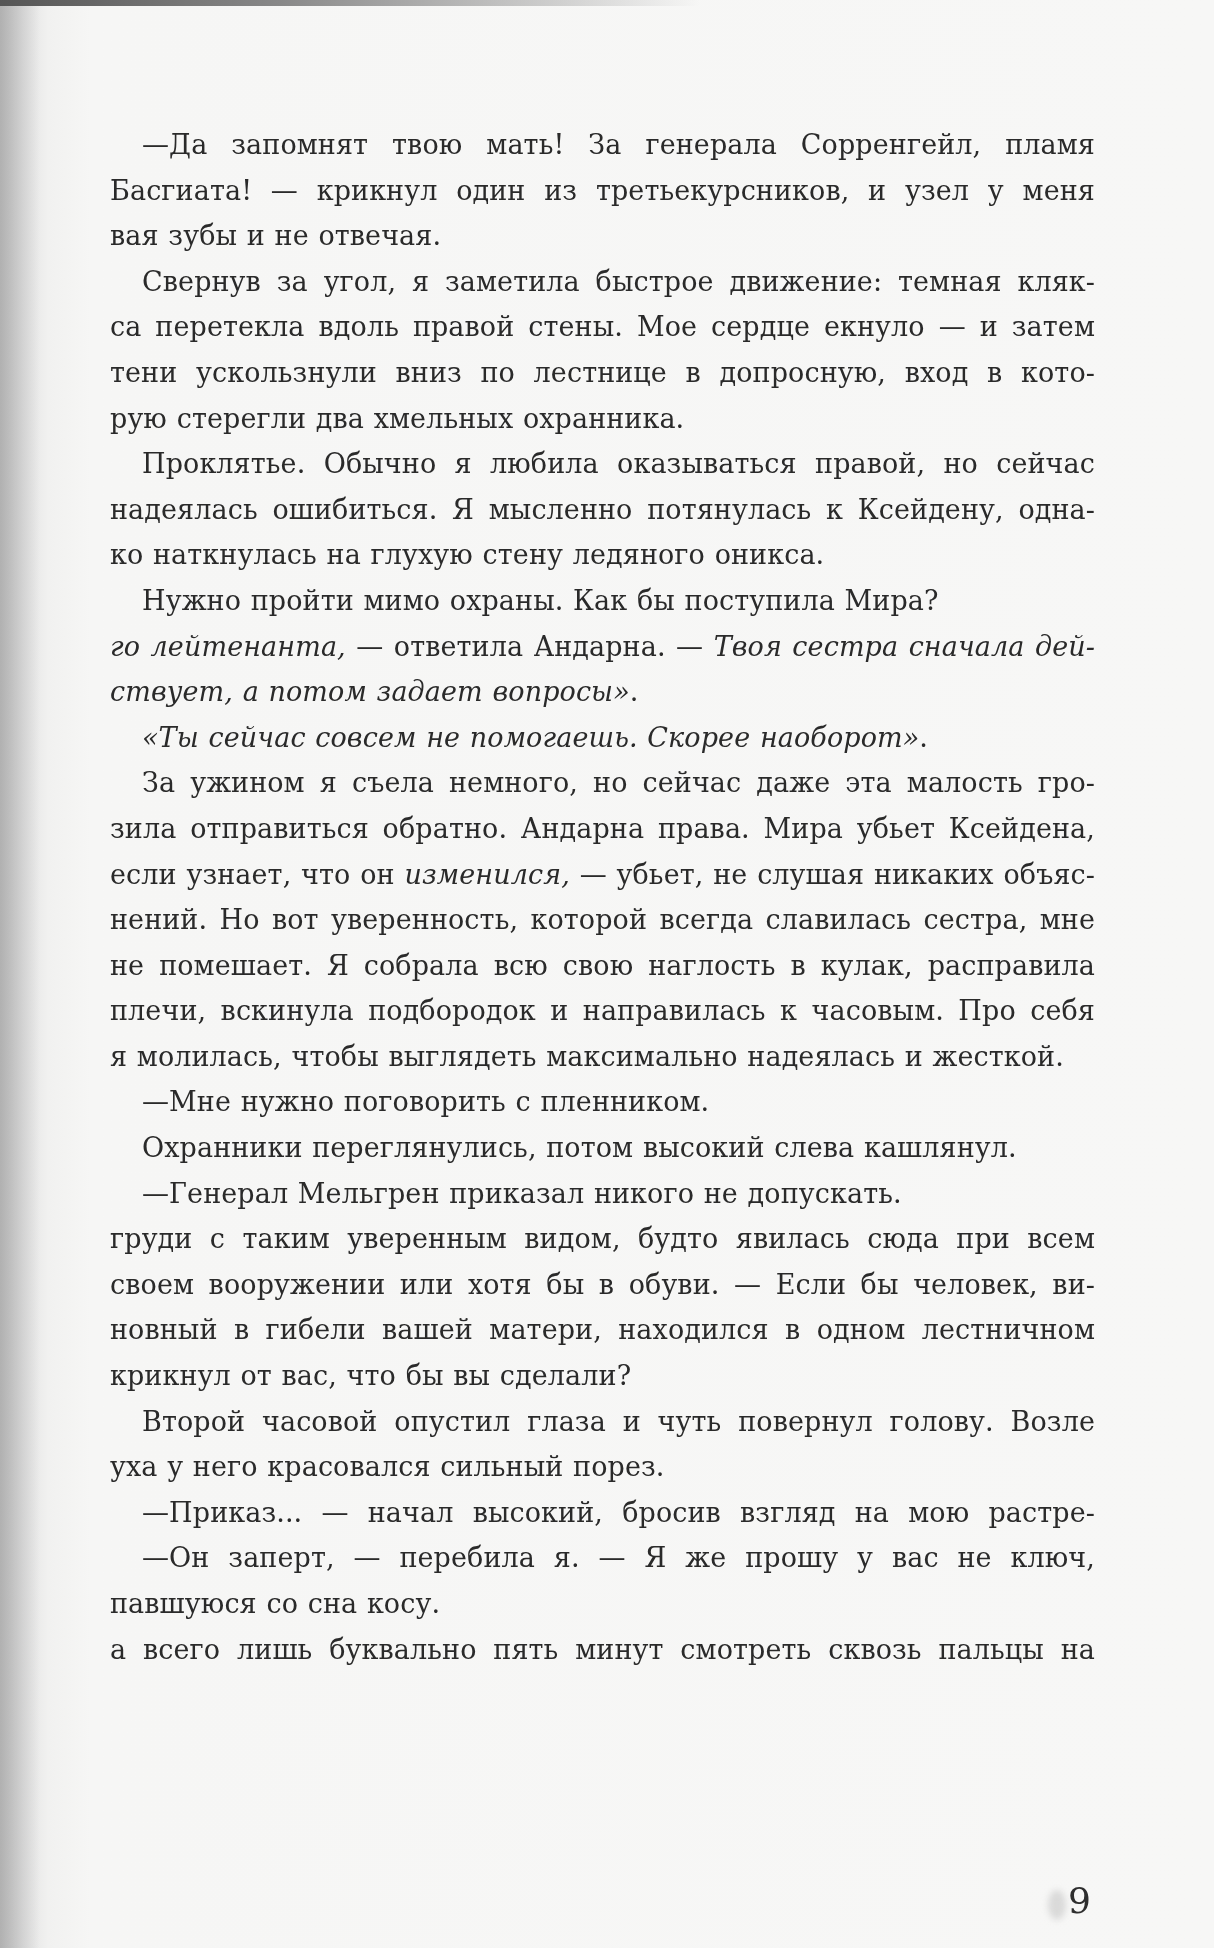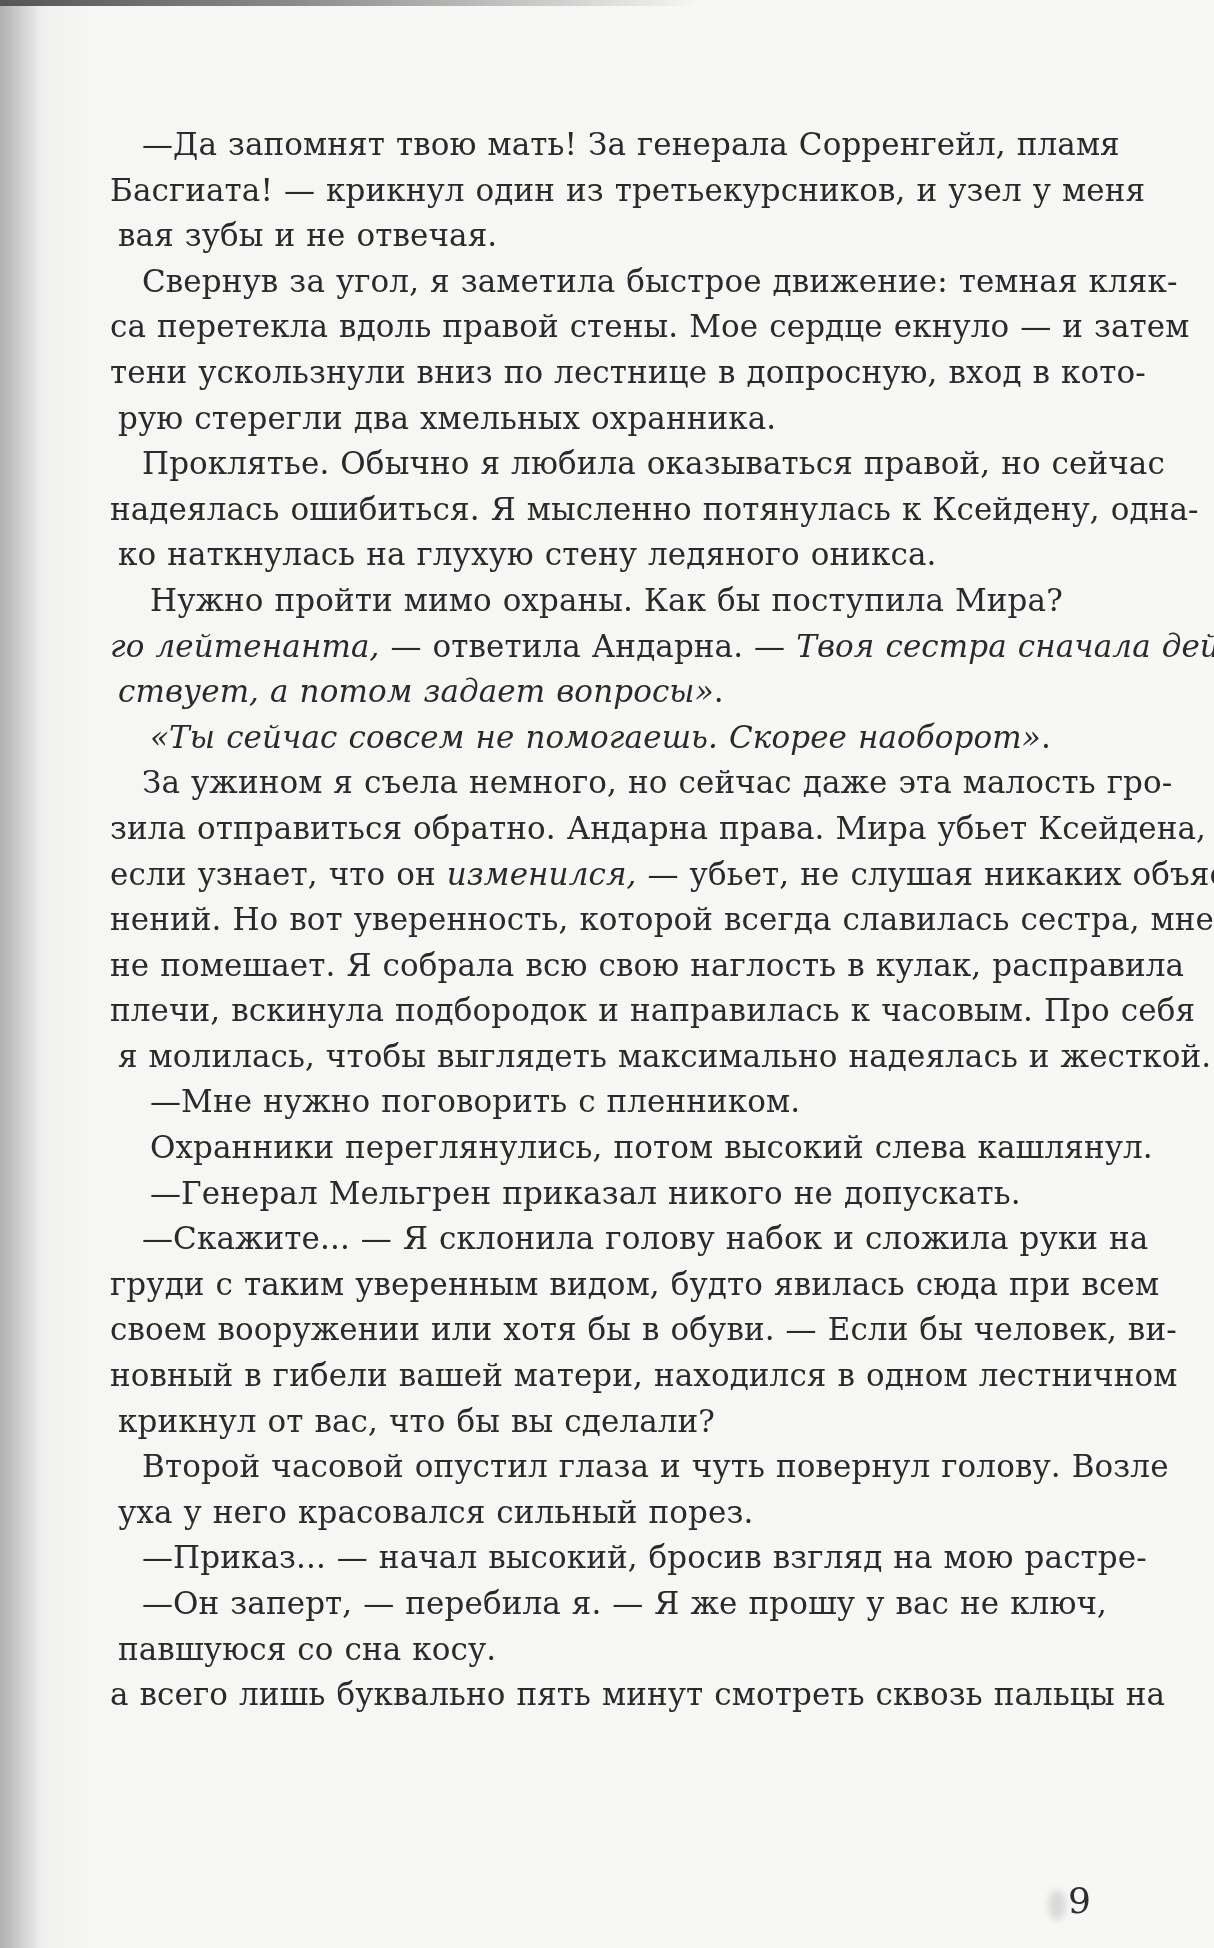--- a/index.html
+++ b/index.html
@@ -32,35 +32,34 @@
       left: 0; top: 0;
       width: 40px; height: 1948px;
       background: linear-gradient(to right, rgba(120,120,120,0.35), rgba(200,200,200,0));
     }
     .text-block {
       position: absolute;
       left: 110px;
       top: 122px;
       width: 985px;
       color: #2a2a2a;
-      font-size: 31px;
+      font-size: 27px;
       line-height: 45.6px;
       letter-spacing: 0.1px;
       word-spacing: 1px;
     }
     .line {
       display: block;
       white-space: nowrap;
       text-align: justify;
       text-align-last: justify;
       height: 45.6px;
     }
     .line.last {
       text-align-last: left;
-      margin-left: 8px;
     }
     .line .i { font-style: italic; }
     .line.para { text-indent: 32px; }
     .page-number {
       position: absolute;
       left: 1068px;
       top: 1880px;
       font-size: 36px;
       color: #2e2e2e;
       font-family: "DejaVu Serif", "Liberation Serif", serif;
@@ -100,21 +99,20 @@
       <span class="line para"><span>За ужином я съела немного, но сейчас даже эта малость гро-</span></span>
       <span class="line"><span>зила отправиться обратно. Андарна права. Мира убьет Ксейдена,</span></span>
       <span class="line"><span>если узнает, что он </span><span class="i">изменился,</span><span> — убьет, не слушая никаких объяс-</span></span>
       <span class="line"><span>нений. Но вот уверенность, которой всегда славилась сестра, мне</span></span>
       <span class="line"><span>не помешает. Я собрала всю свою наглость в кулак, расправила</span></span>
       <span class="line"><span>плечи, вскинула подбородок и направилась к часовым. Про себя</span></span>
       <span class="line last"><span>я молилась, чтобы выглядеть максимально надеялась и жесткой.</span></span>
       <span class="line para last"><span>—Мне нужно поговорить с пленником.</span></span>
       <span class="line para last"><span>Охранники переглянулись, потом высокий слева кашлянул.</span></span>
       <span class="line para last"><span>—Генерал Мельгрен приказал никого не допускать.</span></span>
-      <span class="line para"><span>—Скажите... — Я склонила голову набок и сложила руки на</span></span>
       <span class="line"><span>груди с таким уверенным видом, будто явилась сюда при всем</span></span>
       <span class="line"><span>своем вооружении или хотя бы в обуви. — Если бы человек, ви-</span></span>
       <span class="line"><span>новный в гибели вашей матери, находился в одном лестничном</span></span>
       <span class="line last"><span>крикнул от вас, что бы вы сделали?</span></span>
       <span class="line para"><span>Второй часовой опустил глаза и чуть повернул голову. Возле</span></span>
       <span class="line last"><span>уха у него красовался сильный порез.</span></span>
       <span class="line para"><span>—Приказ... — начал высокий, бросив взгляд на мою растре-</span></span>
       <span class="line para"><span>—Он заперт, — перебила я. — Я же прошу у вас не ключ,</span></span>
       <span class="line last"><span>павшуюся со сна косу.</span></span>
       <span class="line"><span>а всего лишь буквально пять минут смотреть сквозь пальцы на</span></span>

